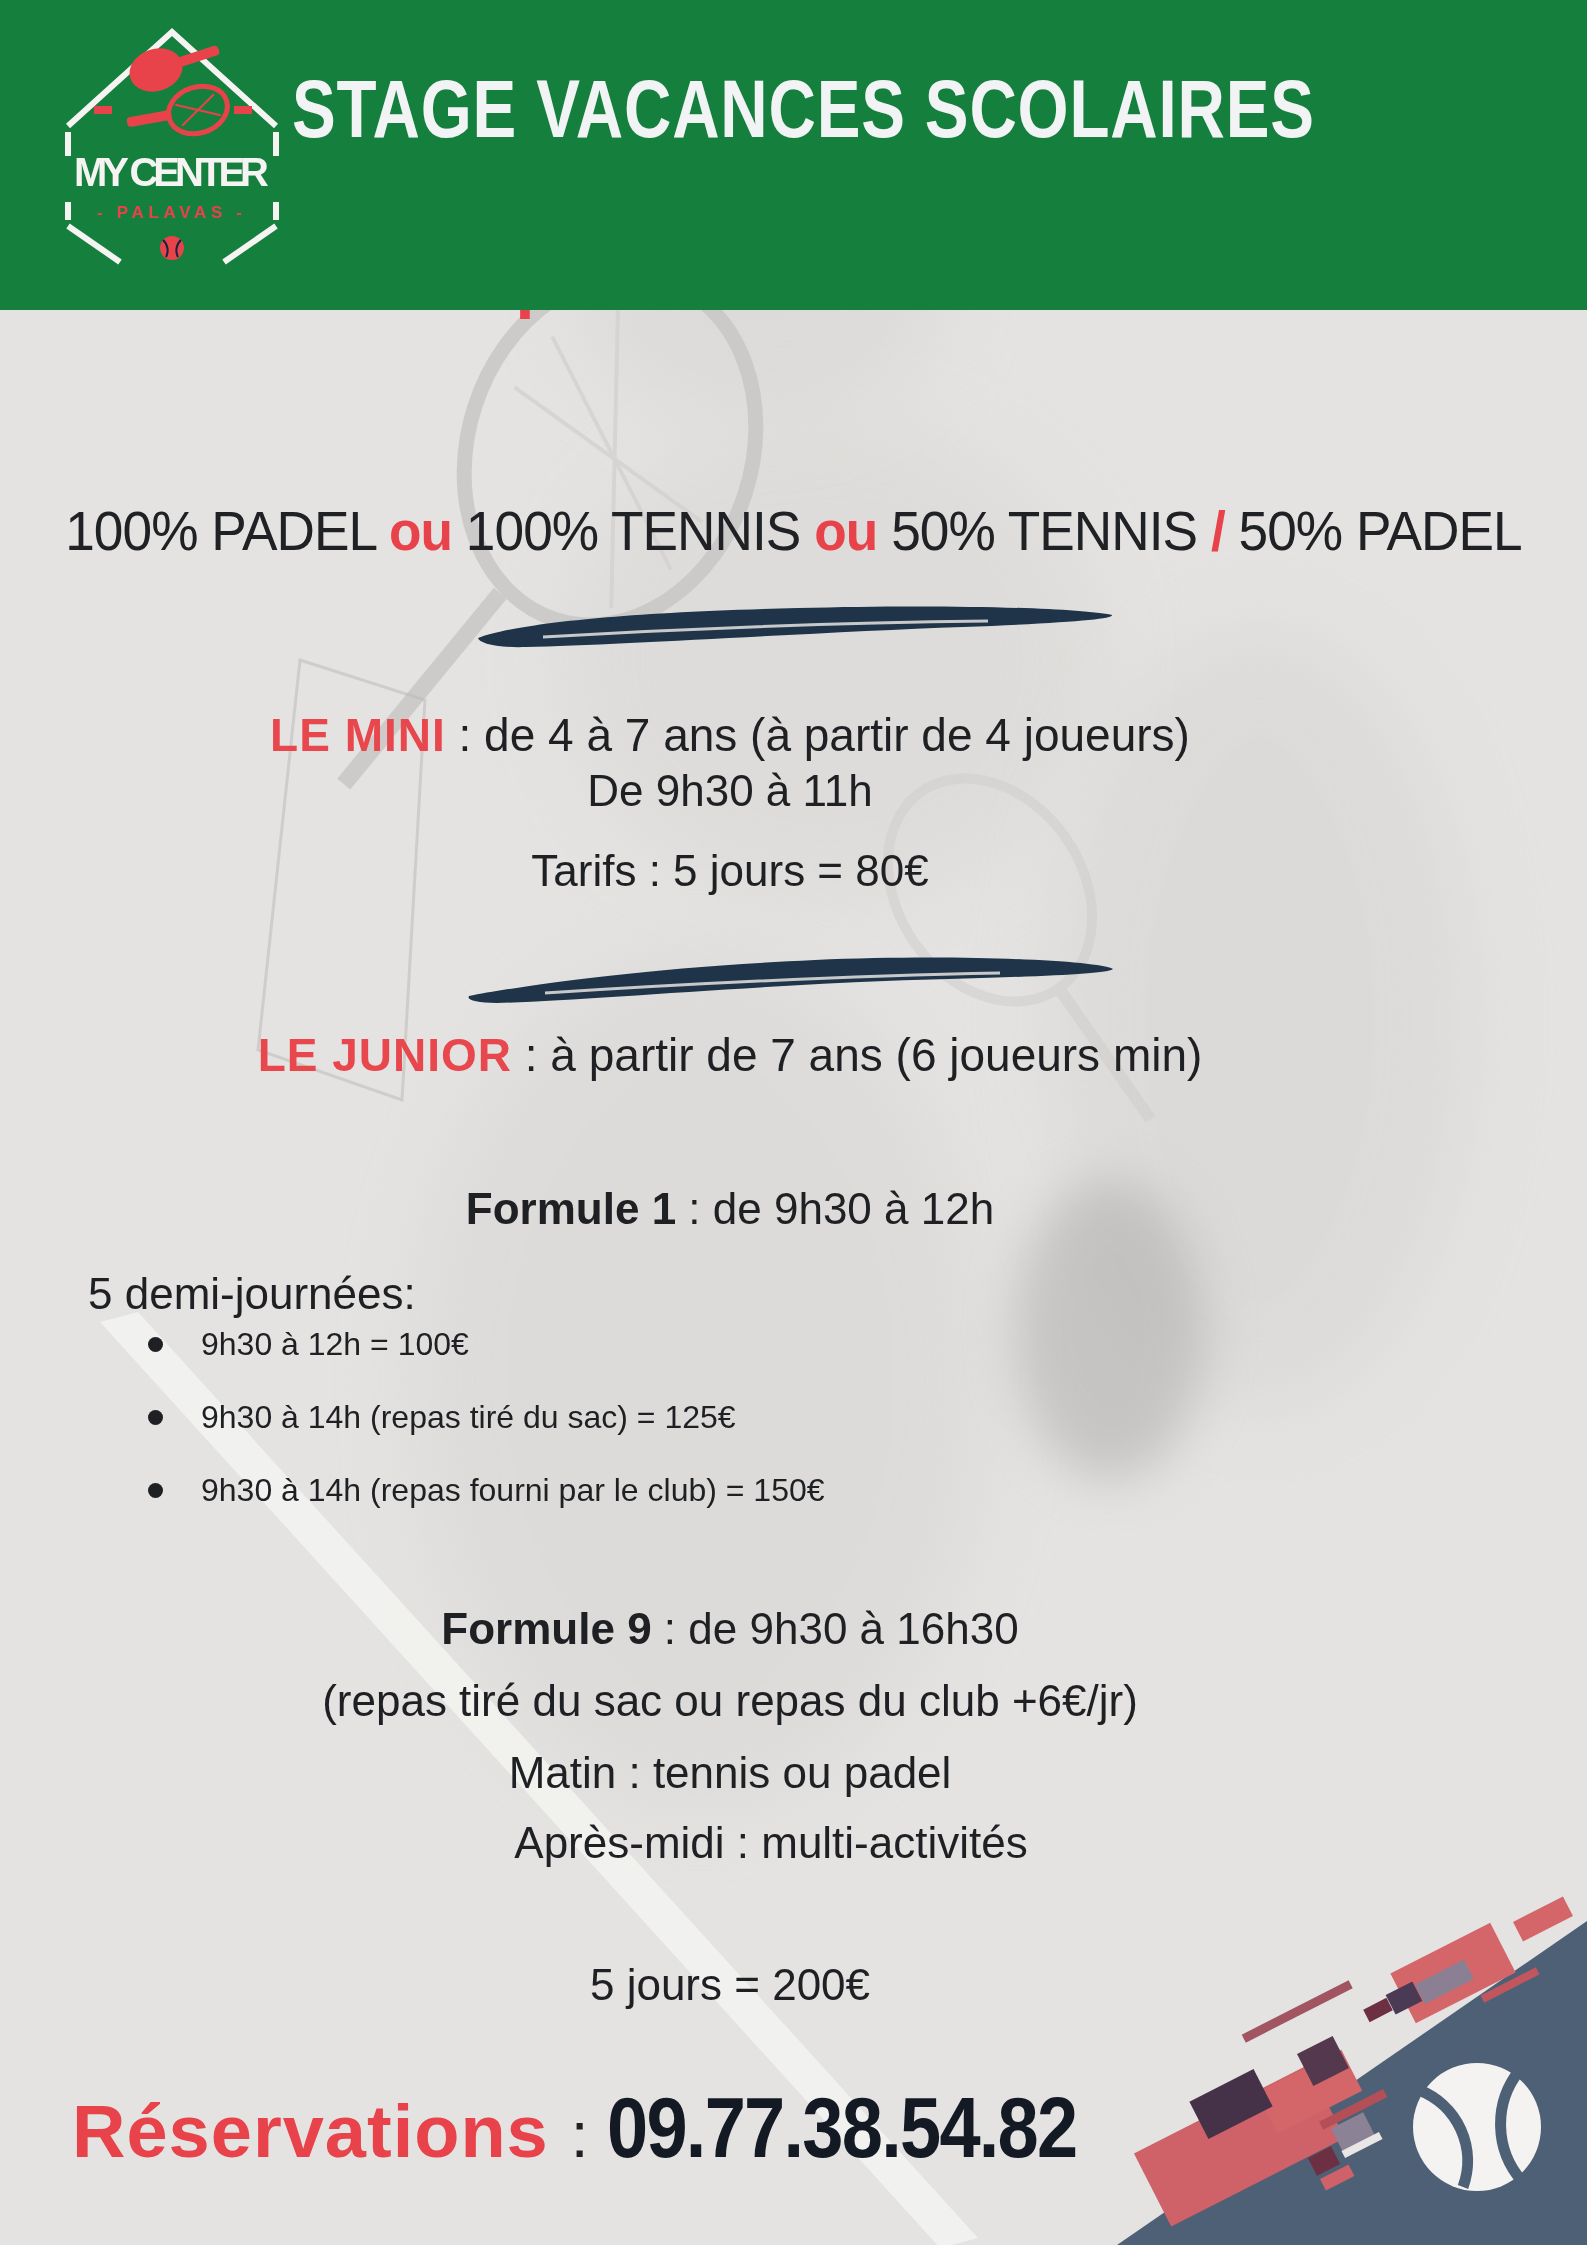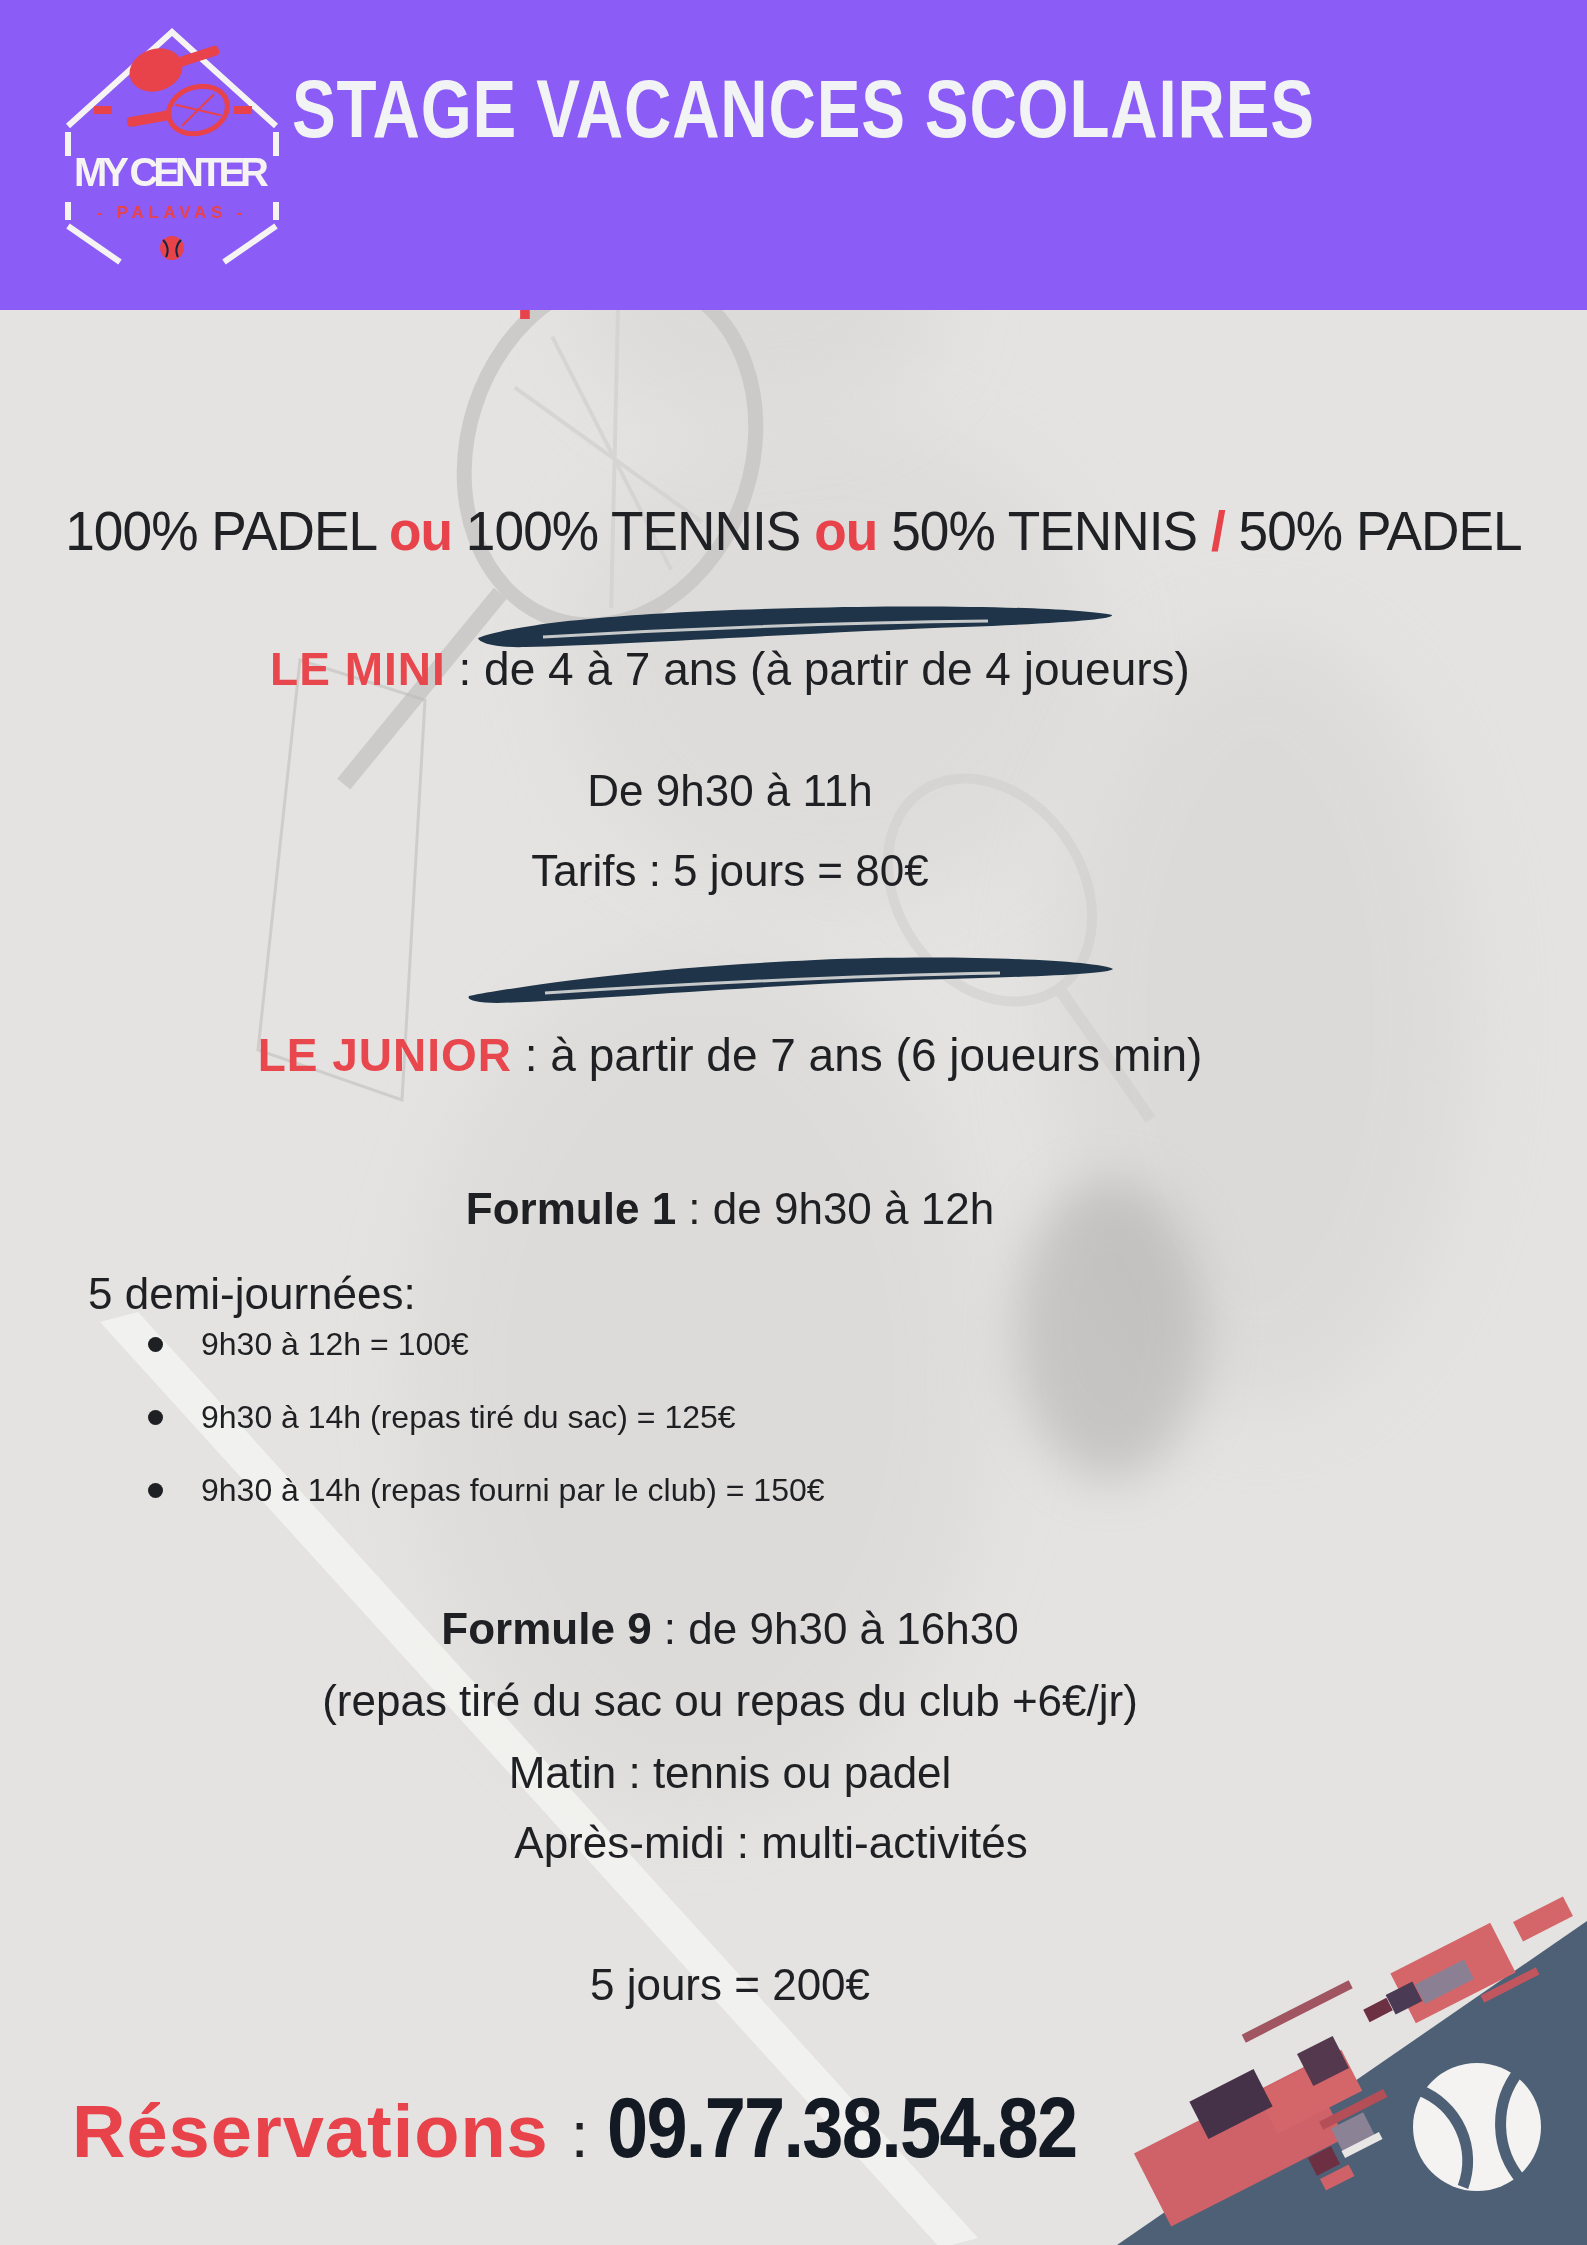--- a/index.html
+++ b/index.html
@@ -5,21 +5,21 @@
   html,body{margin:0;padding:0;background:#888;}
   .poster{
     position:relative;width:1587px;height:2245px;overflow:hidden;
     background:#e4e3e1;
     font-family:"Liberation Sans", sans-serif;
     color:#1f2023;
   }
   
   .header{
     position:absolute;top:0;left:0;width:1587px;height:310px;
-    background:#8b5cf6;z-index:5;
+    background:#15803d;z-index:5;
   }
   .logo-svg{position:absolute;left:50px;top:14px;}
   .main-title{
     position:absolute;left:292px;top:62px;
     font-size:82px;font-weight:700;color:#f2f3f5;
     letter-spacing:1px;white-space:nowrap;
     transform:scaleX(0.80);transform-origin:left center;
   }
   
   .bg-art{position:absolute;left:0;top:0;z-index:1;}
@@ -36,21 +36,21 @@
     top:498px;left:0;width:1587px;text-align:center;
     font-size:56px;font-weight:400;color:#202125;
     transform:scaleX(0.95);transform-origin:center;letter-spacing:-1px;
   }
   .options-line .accent{color:#e8424a;font-weight:700;}
   .divider{position:absolute;z-index:3;}
   .sec-label{color:#e8474e;font-weight:600;letter-spacing:1px;}
   .t46{font-size:46px;}
   .t44{font-size:44px;}
   .bold-lbl{font-weight:700;}
-  .mini-line{top:642px;text-align:center;}
+  .mini-line{top:708px;text-align:center;}
   .mini-sched{top:766px;}
   .mini-price{top:846px;}
   .junior-line{top:1028px;}
   .f1-line{top:1184px;}
   .f1-intro{top:1258px;left:88px;font-size:44px;margin-top:11px;}
   .bullet-item{left:148px;font-size:32px;display:flex;align-items:center;}
   .b0{top:1326px;}.b1{top:1399px;}.b2{top:1472px;}
   .bullet-dot{
     display:inline-block;width:15px;height:15px;border-radius:50%;
     background:#1f2023;margin-right:38px;flex:0 0 auto;

